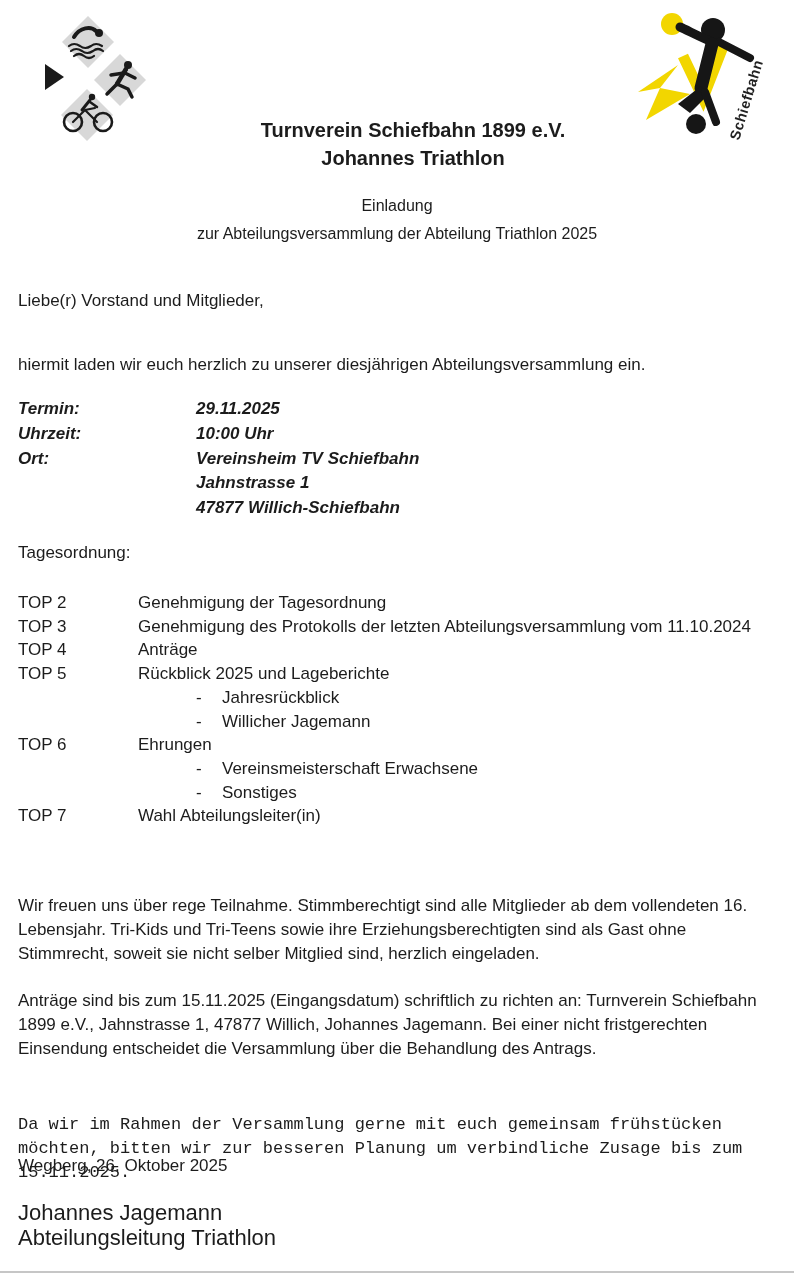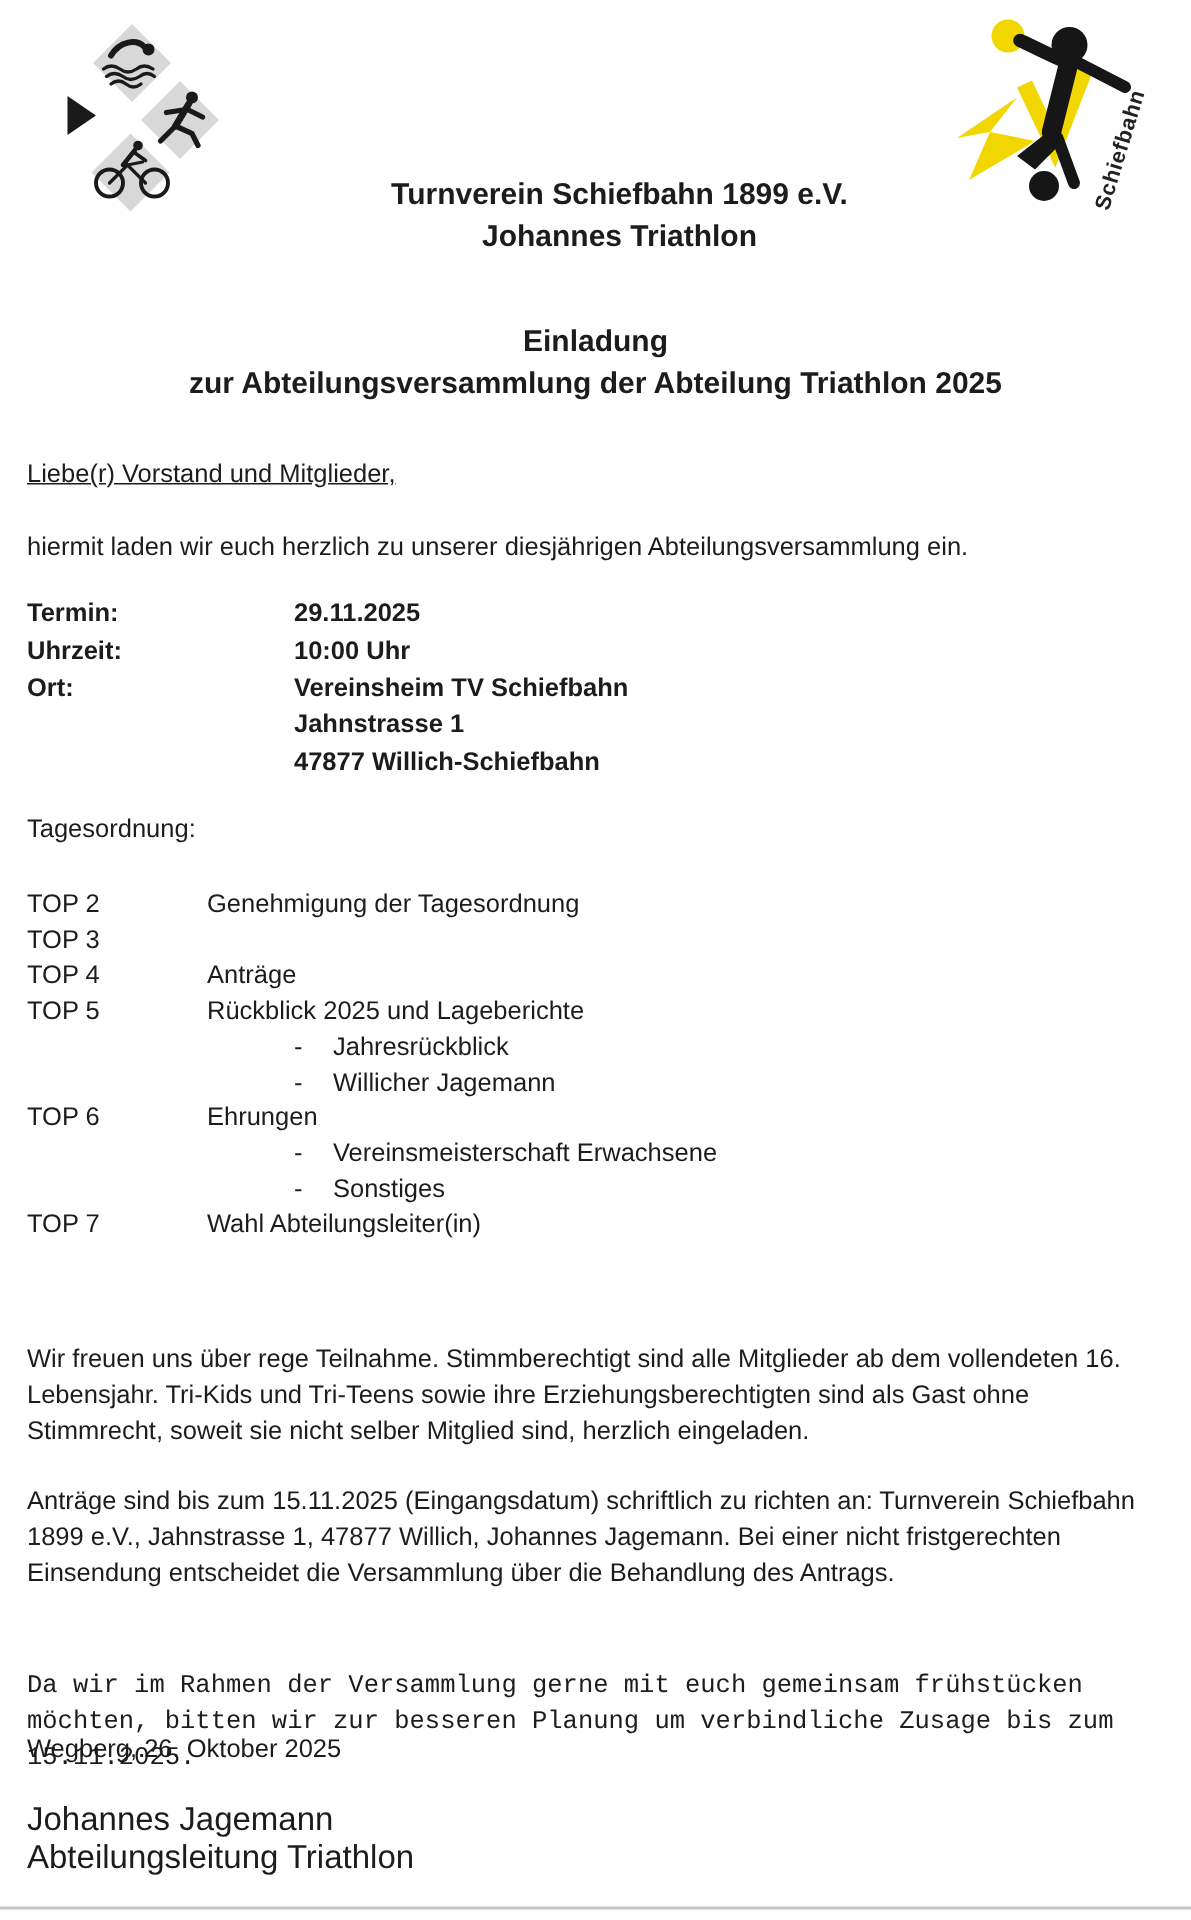--- a/index.html
+++ b/index.html
@@ -8,26 +8,26 @@
     width: 794px;
     height: 1280px;
     background: #ffffff;
     font-family: "Liberation Sans", sans-serif;
     color: #1c1c1c;
     overflow: hidden;
   }
   .abs { position: absolute; }
   .centered { left: 0; width: 794px; text-align: center; }
   .doc-title { top: 116px; font-size: 20px; line-height: 28px; font-weight: 700; padding-left: 16px; }
-  .invite-title { top: 214px; font-size: 20px; line-height: 28px; font-weight: 700; }
+  .invite-title { top: 192px; font-size: 16px; line-height: 28px; font-weight: 400; }
   .body-line { font-size: 17px; line-height: 24px; }
-  .greeting { top: 304px; left: 18px; text-decoration: underline; }
+  .greeting { top: 289px; left: 18px; }
   .intro { top: 353px; left: 18px; }
 
-  .details { top: 397px; left: 18px; font-size: 17px; line-height: 24.8px; font-weight: 700; }
+  .details { top: 397px; left: 18px; font-size: 17px; line-height: 24.8px; font-weight: 700; font-style: italic; }
   .details-row { display: flex; }
   .details-label { flex: 0 0 178px; }
 
   .agenda-heading { top: 541px; left: 18px; }
   .agenda { top: 591px; left: 18px; font-size: 17px; line-height: 23.7px; width: 770px; }
   .agenda-row { display: flex; }
   .agenda-label { flex: 0 0 120px; }
   .agenda-row.sub { padding-left: 178px; }
   .agenda-dash { flex: 0 0 26px; }
 
@@ -155,20 +155,21 @@
 
   <div class="abs body-line agenda-heading">Tagesordnung:</div>
 
   <div class="abs agenda">
     <div class="agenda-row">
       <span class="agenda-label">TOP 2</span>
       <span>Genehmigung der Tagesordnung</span>
     </div>
     <div class="agenda-row">
       <span class="agenda-label">TOP 3</span>
+      <span>Genehmigung des Protokolls der letzten Abteilungsversammlung vom 11.10.2024</span>
     </div>
     <div class="agenda-row">
       <span class="agenda-label">TOP 4</span>
       <span>Anträge</span>
     </div>
     <div class="agenda-row">
       <span class="agenda-label">TOP 5</span>
       <span>Rückblick 2025 und Lageberichte</span>
     </div>
     <div class="agenda-row sub">

